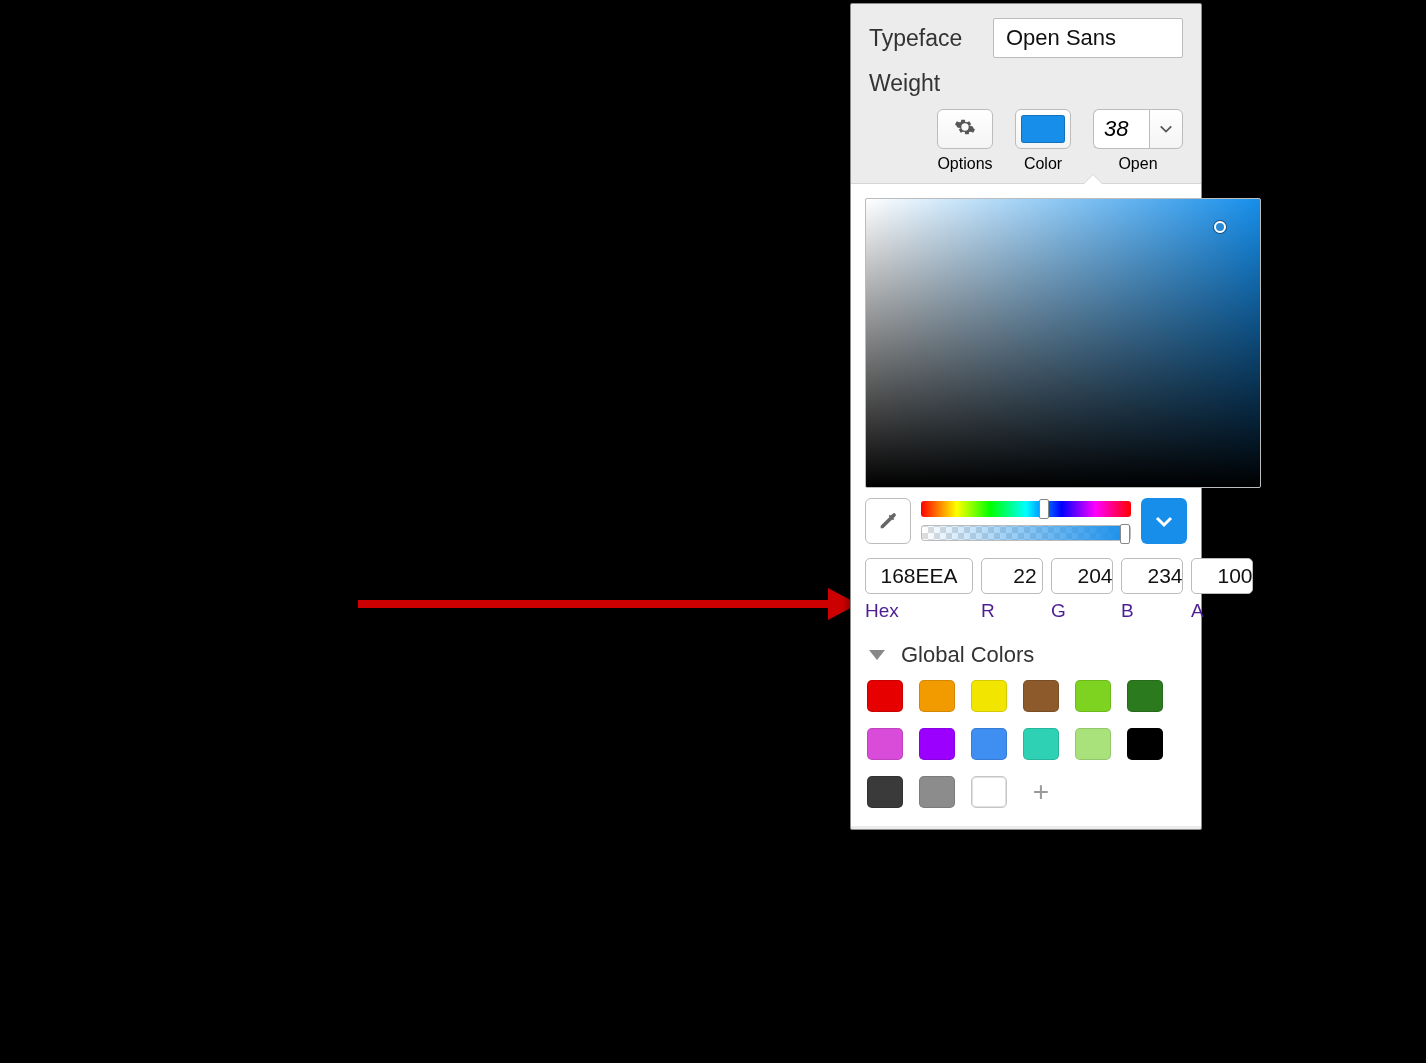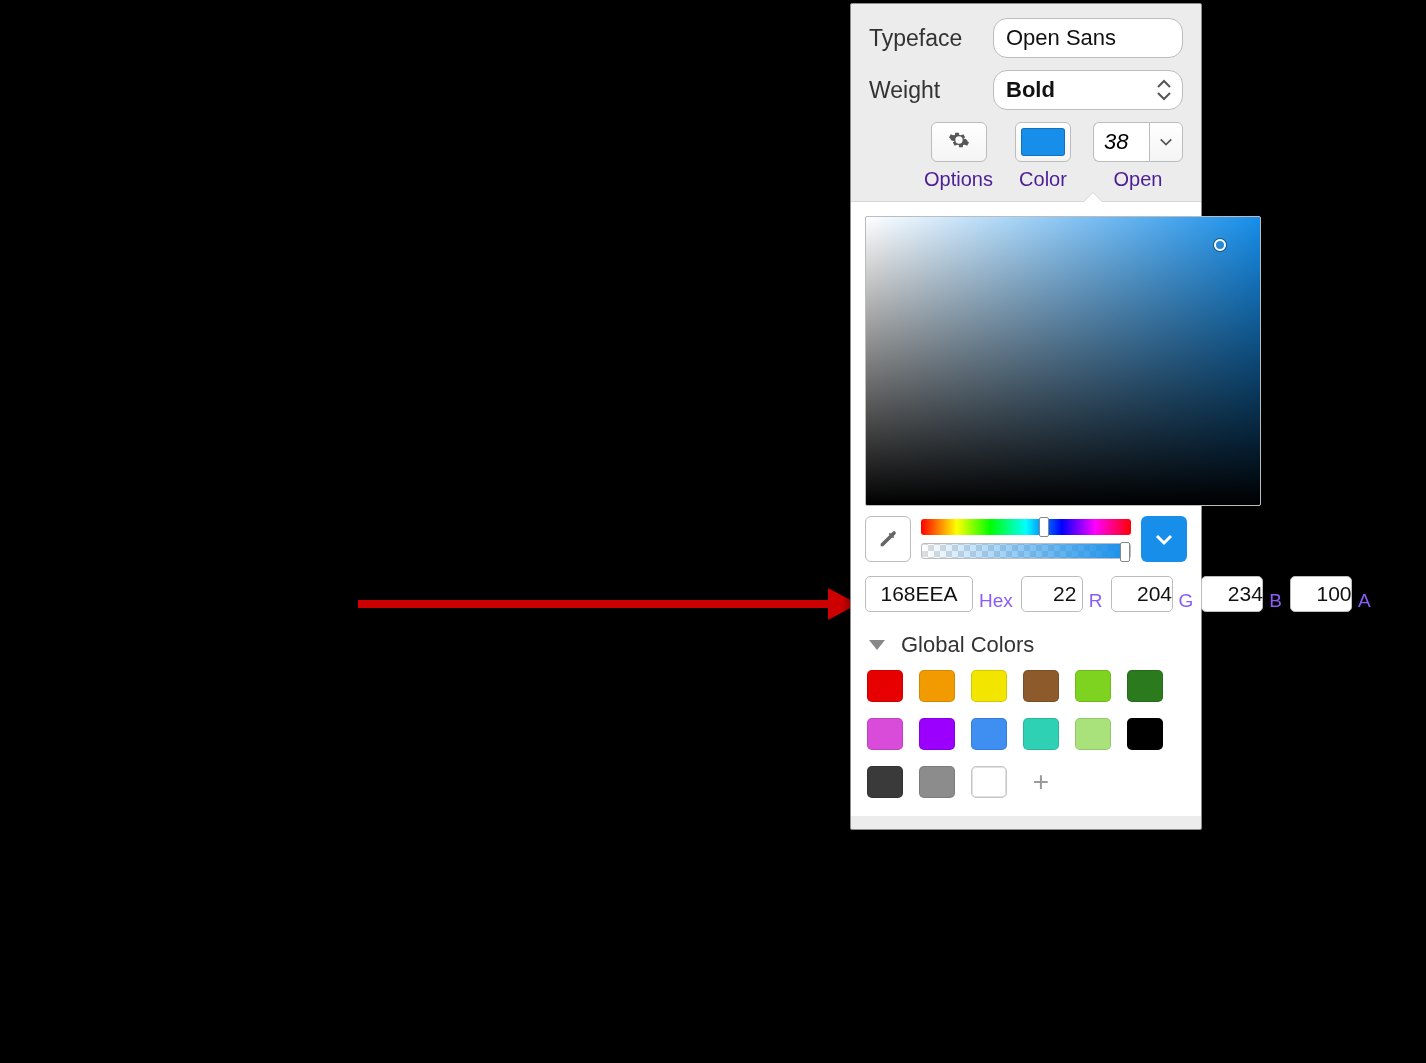--- a/index.html
+++ b/index.html
@@ -29,21 +29,21 @@
     border-radius: 2px;
     box-shadow: -3px 0 6px rgba(0,0,0,0.3);
   }
 
   
   .panel-top { padding: 14px 18px 10px 18px; }
   .prop-row { display:flex; align-items:center; margin-bottom:12px; gap:14px; }
   .prop-label { width: 110px; font-size:23px; color:#333; }
   .text-input {
     flex:1; height:40px;
-    background:#fff; border:1px solid #bcbcbc; border-radius:14px;
+    background:#fff; border:1px solid #bcbcbc; border-radius:2px;
     font-size:22px; padding:0 12px; color:#111;
     display:flex; align-items:center;
   }
   .weight-row .text-input { position:relative; }
   .weight-value { font-weight:700; }
   .stepper {
     position:absolute; right:6px; top:4px; bottom:4px; width:20px;
     display:flex; flex-direction:column; justify-content:center; gap:2px;
   }
   .stepper svg { width:16px; height:10px; }
@@ -64,21 +64,21 @@
     width:56px; height:40px; background:#fff;
     border:1px solid #bcbcbc; border-right:none; border-radius:6px 0 0 6px;
     font-size:22px; display:flex; align-items:center; padding-left:10px;font-style:italic;
   }
   .size-drop {
     width:34px; height:40px;
     background:linear-gradient(#ffffff,#f4f4f4);
     border:1px solid #bcbcbc; border-radius:0 6px 6px 0;
     display:flex; align-items:center; justify-content:center;
   }
-  .tool-caption { font-size:20px; color:#4c1d95; }
+  .tool-caption { font-size:16px; color:#000000; }
 
   
   .color-body { background:#fff; border-top:1px solid #d6d6d6; padding:14px 14px 18px 14px; position:relative; }
   .caret {
     position:absolute; top:-9px; left:232px;
     width:0;height:0;
     border-left:10px solid transparent;
     border-right:10px solid transparent;
     border-bottom:10px solid #fff;
     filter: drop-shadow(0 -1px 0 #d6d6d6);
@@ -120,29 +120,29 @@
   }
   .alpha-thumb { position:absolute; top:-2px; right:0; width:10px; height:20px; background:#fff; border:1px solid #888; border-radius:2px; }
   .more-btn {
     width:46px; height:46px; border-radius:6px;
     background:#168eea; display:flex; align-items:center; justify-content:center;
   }
   .more-btn svg path { stroke:#fff; stroke-width:3; fill:none; }
 
   
   .num-row { display:flex; gap:8px; margin-top:14px; }
-  .num-cell { display:flex; flex-direction:row; align-items:flex-end; gap:6px; }
+  .num-cell { display:flex; flex-direction:column; align-items:flex-start; gap:6px; }
   .num-input {
     height:36px; background:#fff; border:1px solid #bcbcbc; border-radius:5px;
     display:flex; align-items:center; justify-content:center;
     font-size:21px; color:#111;
   }
   .hex-cell .num-input { width:108px; }
   .rgba-cell .num-input { width:62px;padding-left:26px; }
-  .num-label { font-size:19px; color:#8b5cf6; }
+  .num-label { font-size:19px; color:#4c1d95; }
 
   
   .section-header {
     display:flex; align-items:center; gap:16px;
     margin:20px 0 12px 4px; font-size:22px; color:#333;
   }
   .tri { width:0;height:0;
          border-left:8px solid transparent; border-right:8px solid transparent;
          border-top:10px solid #888; }
   .swatch-grid { display:flex; flex-wrap:wrap; gap:16px; padding:0 2px; }
@@ -167,31 +167,20 @@
 
       <div class="prop-row">
         <div class="prop-label">Typeface</div>
         <div class="text-input">
           <span>Open Sans</span>
         </div>
       </div>
 
       <div class="prop-row weight-row">
         <div class="prop-label">Weight</div>
-        <div class="text-input">
-          <span class="weight-value">Bold</span>
-          <div class="stepper">
-            <svg viewBox="0 0 16 10">
-                <path d="M2 8 L8 2 L14 8" fill="none" stroke="#555" stroke-width="2"></path>
-              </svg>
-            <svg viewBox="0 0 16 10">
-                <path d="M2 2 L8 8 L14 2" fill="none" stroke="#555" stroke-width="2"></path>
-              </svg>
-          </div>
-        </div>
       </div>
 
       <div class="tool-row">
         <div class="tool-cell">
           <div class="tool-btn">
             <span>
               <svg width="22" height="22" viewBox="0 0 24 24">
                   <path fill="#444" d="M12 8a4 4 0 1 0 0 8 4 4 0 0 0 0-8zm9 4a7 7 0 0 1-.1 1.2l2 1.6-2 3.4-2.4-1a7 7 0 0 1-2 .1l-.4 2.6h-4l-.4-2.6a7 7 0 0 1-2-.1l-2.4 1-2-3.4 2-1.6A7 7 0 0 1 3 12a7 7 0 0 1 .1-1.2l-2-1.6 2-3.4 2.4 1a7 7 0 0 1 2-.1L7.9 4h4l.4 2.6a7 7 0 0 1 2 .1l2.4-1 2 3.4-2 1.6A7 7 0 0 1 21 12z" opacity=".9"></path>
                 </svg>
             </span>

